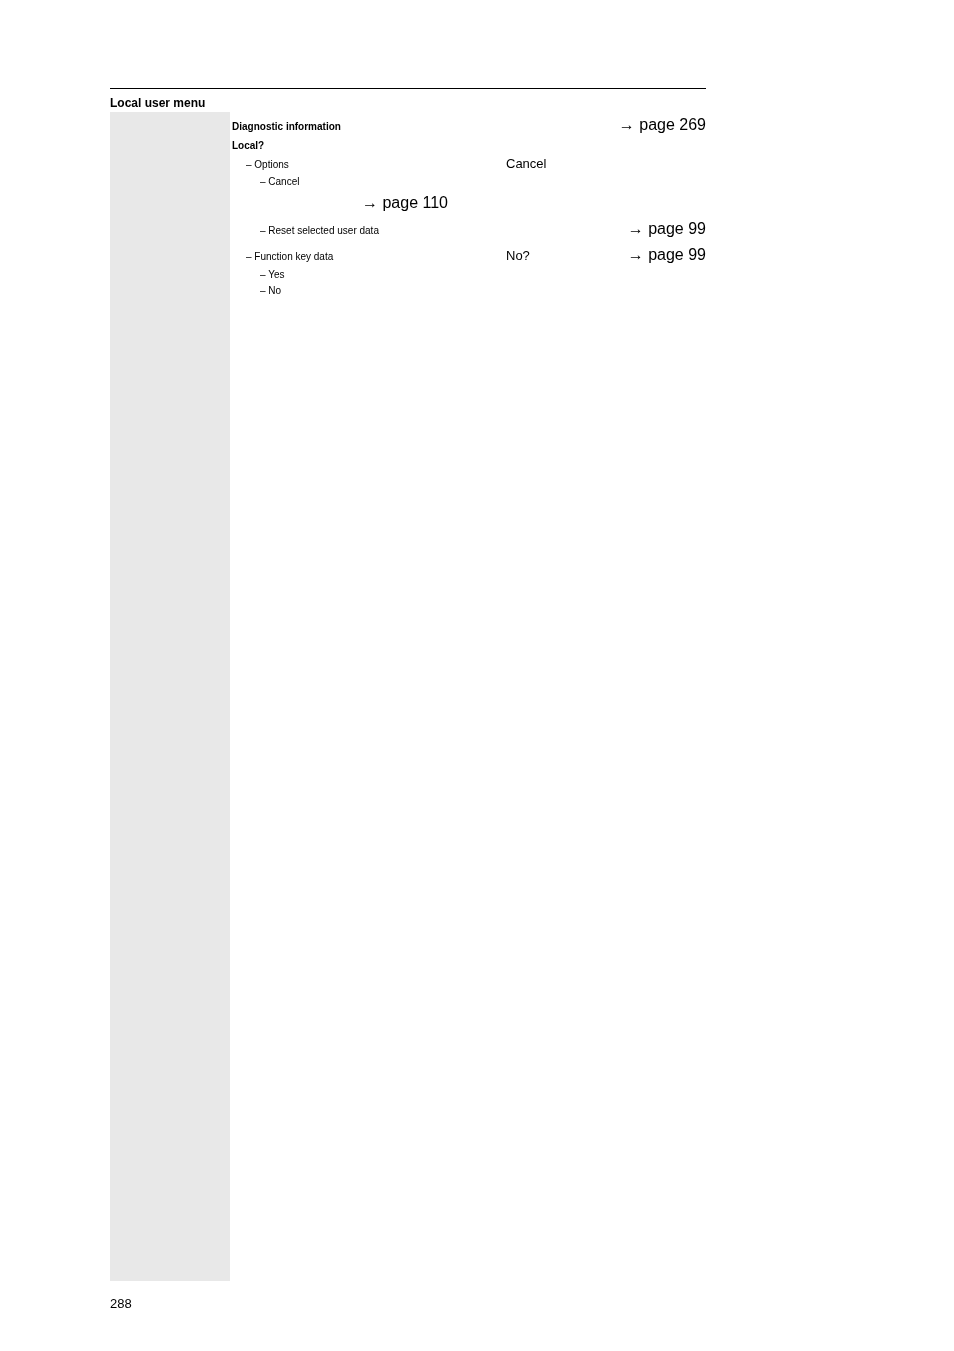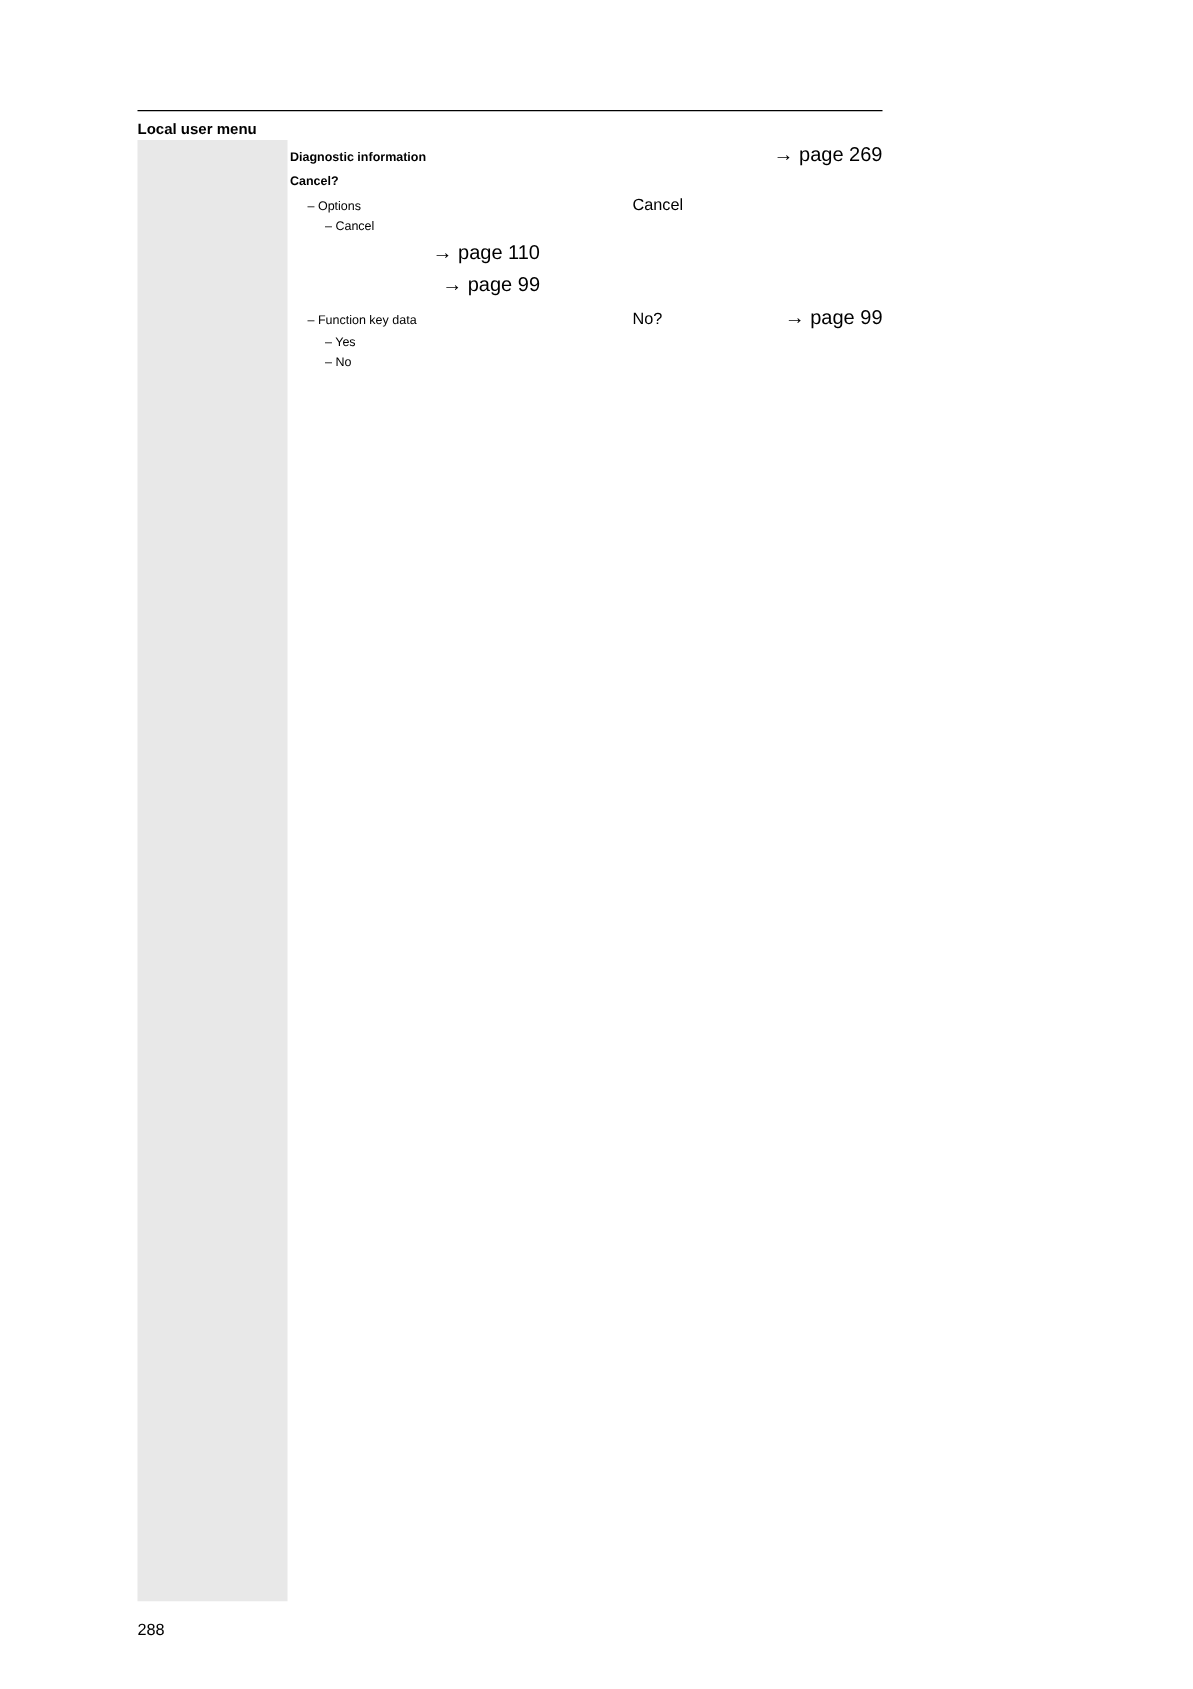--- a/index.html
+++ b/index.html
@@ -66,20 +66,21 @@
     }
 
     .menu-label {
       flex: 1;
       font-size: 10px;
     }
 
     .menu-default {
       width: 80px;
       font-size: 13px;
+      margin-left: 16px;
     }
 
     .menu-ref {
       width: 120px;
       font-size: 16px;
       text-align: right;
       white-space: nowrap;
     }
 
     .bold {
@@ -113,39 +114,40 @@
 
   <div class="content-area">
     <div id="menu-rows-container">
 
     <div class="menu-row">
           <span class="menu-label indent-0 bold">Diagnostic information</span>
           <span class="menu-default"></span>
           <span class="menu-ref">→ page 269</span>
         </div>
         <div class="menu-row">
-          <span class="menu-label indent-0 bold">Cancel?</span>
+          <span class="menu-label indent-0 bold">Local?</span>
           <span class="menu-default"></span>
           <span class="menu-ref"></span>
         </div>
         <div class="menu-row">
           <span class="menu-label indent-1">– Options</span>
           <span class="menu-default">Cancel</span>
           <span class="menu-ref"></span>
         </div>
         <div class="menu-row">
           <span class="menu-label indent-2">– Cancel</span>
           <span class="menu-default"></span>
           <span class="menu-ref"></span>
         </div>
         <div class="menu-row">
           <span class="menu-default"></span>
           <span class="menu-ref">→ page 110</span>
         </div>
         <div class="menu-row">
+          <span class="menu-label indent-2">– Reset selected user data</span>
           <span class="menu-default"></span>
           <span class="menu-ref">→ page 99</span>
         </div>
         <div class="menu-row">
           <span class="menu-label indent-1">– Function key data</span>
           <span class="menu-default">No?</span>
           <span class="menu-ref">→ page 99</span>
         </div>
         <div class="menu-row">
           <span class="menu-label indent-2">– Yes</span>

